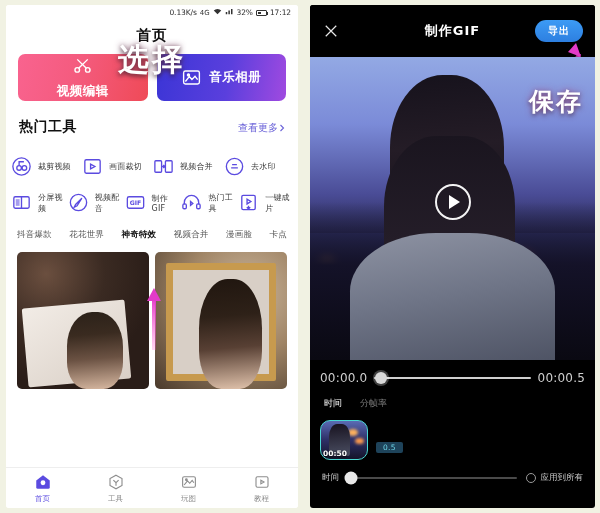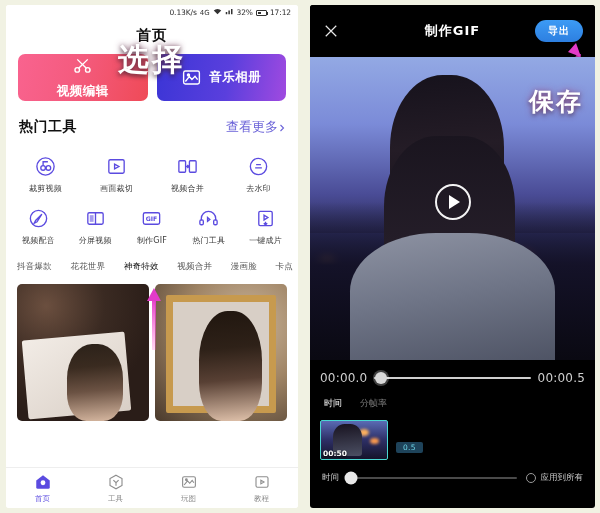--- a/index.html
+++ b/index.html
@@ -46,37 +46,37 @@
   }
   .hero-pink { background: linear-gradient(105deg,#f9638f 0%,#f45b7e 45%,#ef4a57 100%); flex-direction: column; }
   .hero-blue { background: linear-gradient(100deg,#3b35d6 0%,#5a3fdd 55%,#a04ae0 100%); }
   .hero-ico { width: 21px; height: 21px; display: block; }
 
   .sec-head {
     display: flex; align-items: baseline; justify-content: space-between;
     padding: 17px 13px 3px 13px;
   }
   .sec-title { font-size: 14px; font-weight: 700; color: #111; letter-spacing: 0.5px; }
-  .sec-more { font-size: 13px; color: #6b63d8; display: flex; align-items: center; gap: 1px; }
+  .sec-more { font-size: 10px; color: #6b63d8; display: flex; align-items: center; gap: 1px; }
 
   .tools-grid { padding: 9px 4px 0 4px; }
   .tools-row { display: flex; }
   .tool-cell {
-    flex: 1; display: flex; flex-direction: column; align-items: center;
+    flex: 1; display: flex; flex-direction: row; align-items: center;
     gap: 5px; padding: 7px 0 6px 0;
   }
   .tool-ico { width: 23px; height: 23px; display: block; }
   .tool-lbl { font-size: 8px; color: #3b3b3b; letter-spacing: 0.2px; }
 
   .chips {
     display: flex; align-items: center; justify-content: space-between;
-    padding: 9px 5px 3px 11px;
+    padding: 9px 11px 3px 11px;
   }
   .chip { font-size: 8.5px; color: #555; letter-spacing: 0.2px; }
-  .chip.active { color: #111; font-weight: 400; }
+  .chip.active { color: #111; font-weight: 700; }
 
   .cards { display: flex; gap: 6px; padding: 8px 11px 0 11px; }
   .card {
     flex: 1; height: 137px; border-radius: 5px; overflow: hidden; position: relative;
   }
   .card-a { background:
       radial-gradient(circle at 22% 16%, #6b4f3f 0%, #3a2a22 38%, #2a1d18 70%),
       linear-gradient(160deg,#b99b84,#6d5243); }
   .card-b { background:
       radial-gradient(circle at 70% 30%, #cbb69d 0%, #a08566 45%, #4a3a2c 100%); }
@@ -199,21 +199,21 @@
     width: 12px; height: 12px; background: #d8d8d8; border-radius: 50%;
     box-shadow: 0 0 0 2px rgba(255,255,255,.25);
   }
 
   .seg-tabs { display: flex; gap: 18px; padding: 6px 14px 8px 14px; }
   .seg-tab { font-size: 9px; color: #7a7a7a; }
   .seg-tab.active { color: #ffffff; }
 
   .thumb-row { padding: 2px 10px 0 10px; display: flex; align-items: flex-start; gap: 8px; }
   .thumb {
-    width: 68px; height: 40px; border: 1.5px solid #4ad7d2; border-radius: 2px;
+    width: 48px; height: 40px; border: 1.5px solid #4ad7d2; border-radius: 10px;
     position: relative; overflow: hidden;
     background: linear-gradient(180deg,#5a6bb4 0%,#2d2f66 50%,#15142a 100%);
   }
   .thumb .t-fig {
     position:absolute; left:18%; top:8%; width:44%; height:84%;
     background: linear-gradient(175deg,#181320,#4b4f63);
     border-radius: 40% 40% 10% 10%;
   }
   .thumb .t-lite { position:absolute; border-radius:50%; filter: blur(1.5px); }
   .thumb-time {
@@ -347,35 +347,35 @@
                 <path d="M8.5 13.5h7M9.5 10h5"></path>
             </svg>
           </span>
           <span class="tool-lbl">去水印</span>
         </div>
       </div>
       <div class="tools-row">
         <div class="tool-cell">
           <span class="tool-ico">
             <svg width="23" height="23" viewBox="0 0 24 24" fill="none" stroke="#5b4be0" stroke-width="1.4">
-              <circle cx="12" cy="12" r="8.5"></circle>
-                <path d="M15.5 7.5 9 14l-1.5 3 3-1.5z"></path>
-            </svg>
-          </span>
-          <span class="tool-lbl">视频配音</span>
-        </div>
-        <div class="tool-cell">
-          <span class="tool-ico">
-            <svg width="23" height="23" viewBox="0 0 24 24" fill="none" stroke="#5b4be0" stroke-width="1.4">
               <rect x="4" y="6" width="16" height="12" rx="1.5"></rect>
                 <path d="M12 6v12"></path>
               <rect x="6" y="8.5" width="4" height="7" fill="#5b4be0" stroke="none" opacity=".55"></rect>
             </svg>
           </span>
           <span class="tool-lbl">分屏视频</span>
+        </div>
+        <div class="tool-cell">
+          <span class="tool-ico">
+            <svg width="23" height="23" viewBox="0 0 24 24" fill="none" stroke="#5b4be0" stroke-width="1.4">
+              <circle cx="12" cy="12" r="8.5"></circle>
+                <path d="M15.5 7.5 9 14l-1.5 3 3-1.5z"></path>
+            </svg>
+          </span>
+          <span class="tool-lbl">视频配音</span>
         </div>
         <div class="tool-cell">
           <span class="tool-ico">
             <svg width="23" height="23" viewBox="0 0 24 24">
               <rect x="3.5" y="6" width="17" height="12" rx="1.8" fill="none" stroke="#5b4be0" stroke-width="1.4"></rect>
               <text x="12" y="14.4" font-size="6.4" font-family="DejaVu Sans, sans-serif" font-weight="700" fill="#5b4be0" text-anchor="middle">GIF</text>
             </svg>
           </span>
           <span class="tool-lbl">制作GIF</span>
         </div>

